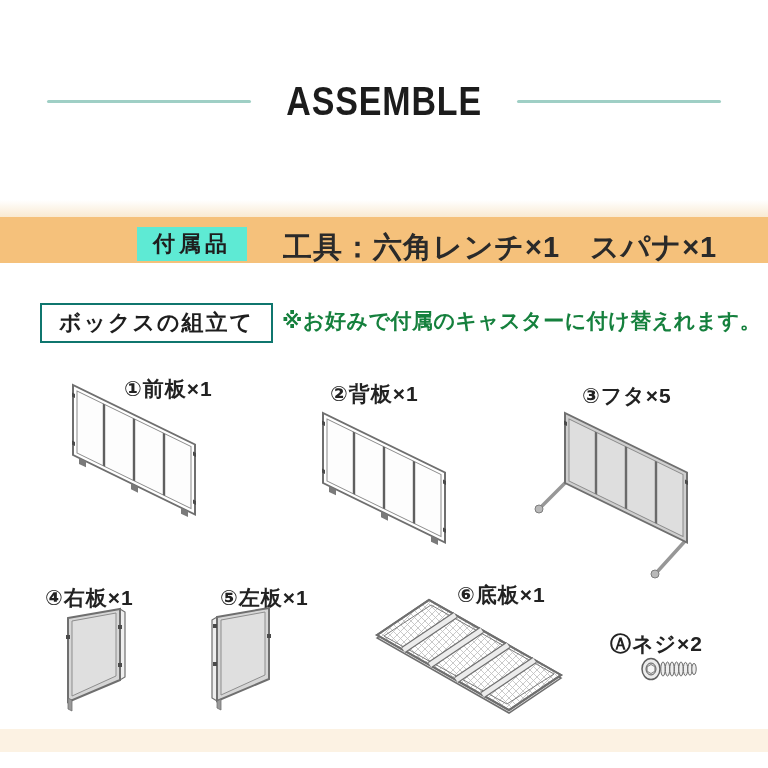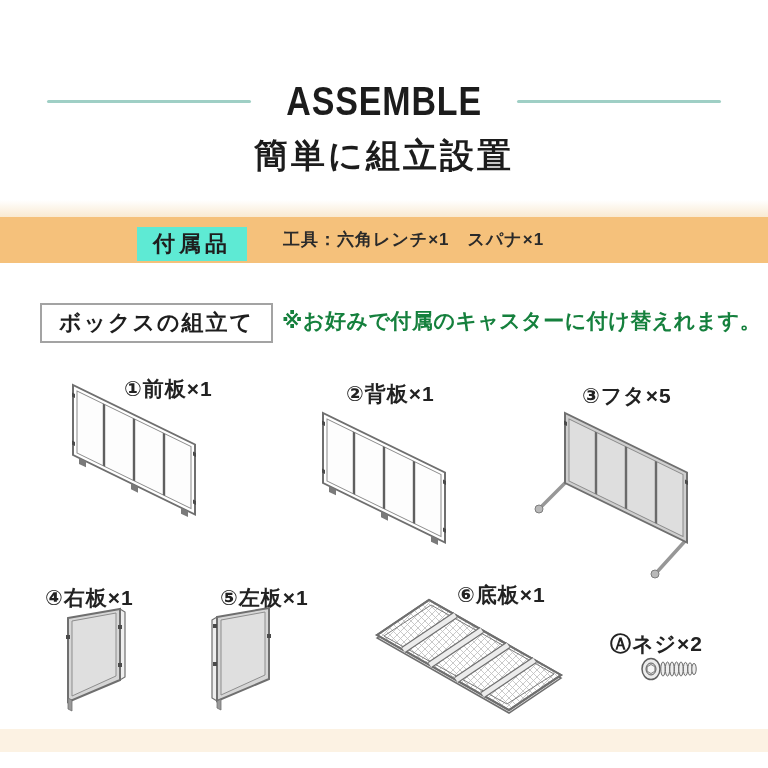--- a/index.html
+++ b/index.html
@@ -23,26 +23,26 @@
   }
   
   .banner-fade{position:absolute;top:200px;left:0;width:768px;height:17px;
     background:linear-gradient(180deg,#ffffff 0%,#f9ead2 100%);}
   .banner{position:absolute;top:217px;left:0;width:768px;height:46px;background:#f5c17b;}
   .banner-label{
     position:absolute;left:137px;top:10px;background:#5eead4;color:#1e1e1e;
     font-size:22px;font-weight:700;padding:2px 16px;letter-spacing:4px;white-space:nowrap;
   }
   .banner-tools{
-    position:absolute;left:283px;top:11px;font-size:17px;font-weight:700;
+    position:absolute;left:283px;top:11px;font-size:29px;font-weight:700;
     color:#2a2a2a;letter-spacing:1px;white-space:nowrap;
   }
   
   .section-title-box{
-    position:absolute;left:40px;top:303px;border:2px solid #a3a3a3;background:#ffffff;
+    position:absolute;left:40px;top:303px;border:2px solid #0f766e;background:#ffffff;
     font-size:22px;font-weight:700;padding:3px 17px;letter-spacing:2px;white-space:nowrap;
   }
   .section-note{
     position:absolute;left:282px;top:307px;font-size:21px;font-weight:700;
     color:#15803d;letter-spacing:.5px;white-space:nowrap;
   }
   
   .part-label{
     position:absolute;font-size:21px;font-weight:700;color:#222;
     letter-spacing:1px;white-space:nowrap;
@@ -54,21 +54,20 @@
 </head>
 <body>
 
 <div id="page">
 
   <div class="header-en">
     <span class="teal-line"></span>
     <span class="title-en">ASSEMBLE</span>
     <span class="teal-line"></span>
   </div>
-  <div class="title-ja">簡単に組立設置</div>
 
   <div class="banner-fade"></div>
   <div class="banner">
     <span class="banner-label">付属品</span>
     <span class="banner-tools">工具：六角レンチ×1　スパナ×1</span>
   </div>
 
   <div class="section-title-box">ボックスの組立て</div>
   <div class="section-note">※お好みで付属のキャスターに付け替えれます。</div>
 
@@ -89,21 +88,21 @@
       </g>
       <g fill="#4a4a4a">
         <rect x="-1" y="8" width="3" height="4"></rect>
           <rect x="-1" y="56" width="3" height="4"></rect>
         <rect x="120" y="8" width="3" height="4"></rect>
           <rect x="120" y="56" width="3" height="4"></rect>
       </g>
     </g>
   </svg>
 
-  <div class="part-label" style="left:346px;top:380px;">②背板×1</div>
+  <div class="part-label" style="left:330px;top:380px;">②背板×1</div>
   <svg class="part-svg" style="left:317px;top:407px;" width="152" height="160" viewBox="0 0 152 160">
     <g transform="translate(6,6) skewY(26)">
       <rect x="0" y="0" width="122" height="70" fill="#ffffff" stroke="#6f6f6f" stroke-width="2"></rect>
       <rect x="4" y="4" width="114" height="62" fill="#fdfdfd" stroke="#8a8a8a" stroke-width="1"></rect>
       <g stroke="#5f5f5f" stroke-width="2.4">
         <line x1="31" y1="4" x2="31" y2="66"></line>
           <line x1="61" y1="4" x2="61" y2="66"></line>
           <line x1="91" y1="4" x2="91" y2="66"></line>
       </g>
       <g fill="#7a7a7a">

